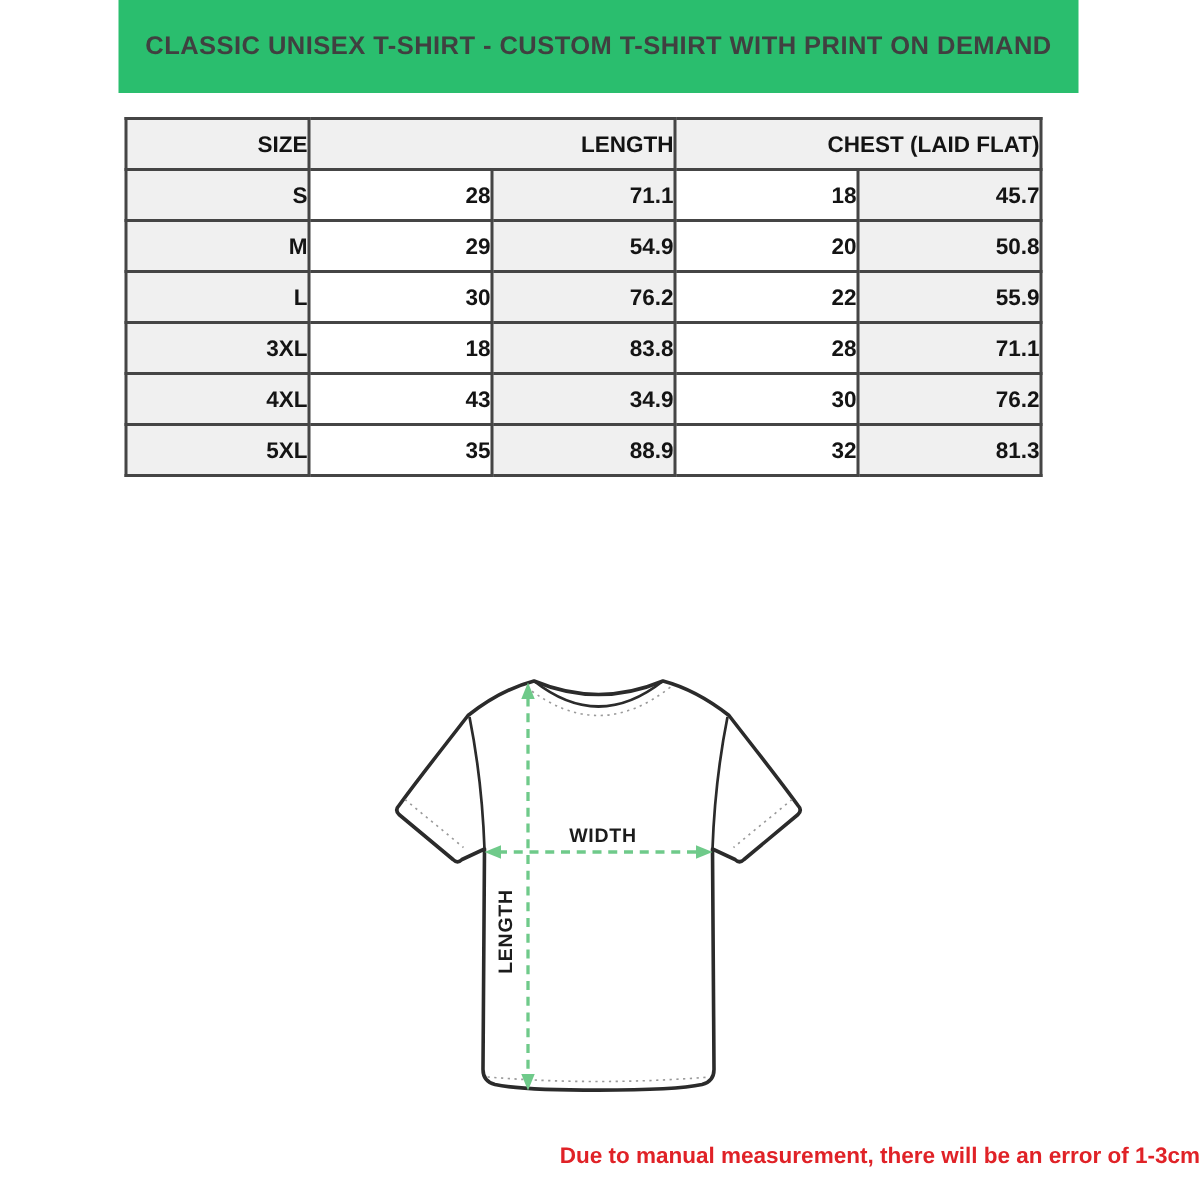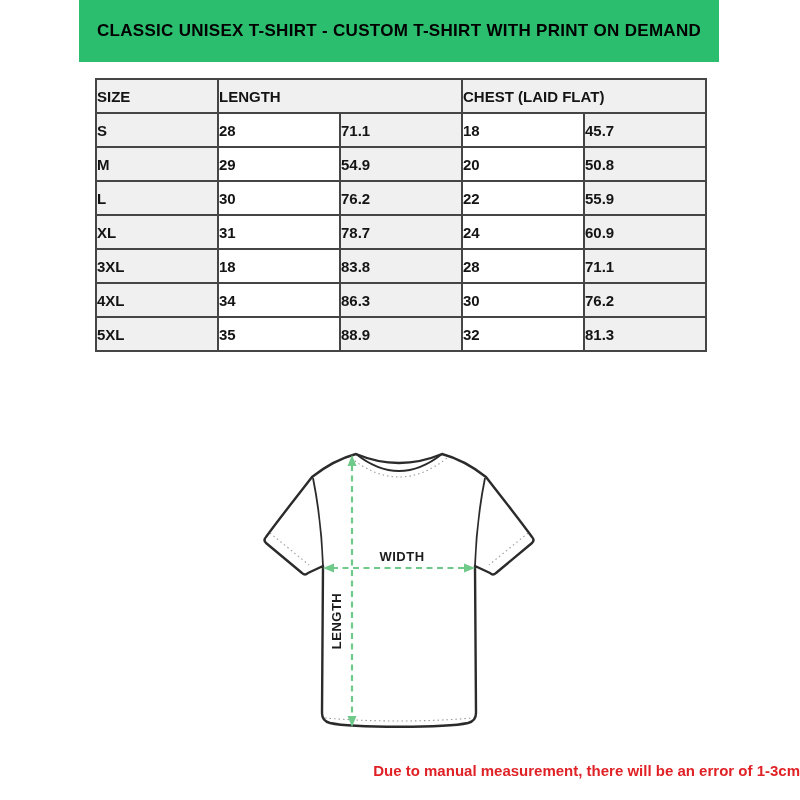--- a/index.html
+++ b/index.html
@@ -9,27 +9,27 @@
     font-family: "Liberation Sans", sans-serif;
     position: relative;
     color: #111;
   }
   .banner {
     position: absolute; left: 79px; top: 0; width: 640px; height: 62px;
     background: var(--banner-green, #2abe6e);
     display: flex; align-items: center; justify-content: center;
   }
   .banner h1 {
-    margin: 0; font-size: 17px; font-weight: bold; color: #000000;
+    margin: 0; font-size: 17px; font-weight: bold; color: #404040;
     letter-spacing: 0.3px; text-align: center; white-space: nowrap;
   }
   table.size-table {
-    position: absolute; left: 95px; top: 78px; width: 610px;
+    position: absolute; left: 83px; top: 78px; width: 610px;
     border-collapse: collapse; table-layout: fixed;
-    font-size: 15px; font-weight: bold; text-align: left;
+    font-size: 15px; font-weight: bold; text-align: right;
   }
   .size-table th, .size-table td {
     border: 2px solid #454545; padding: 0; height: 32px;
     color: #141414;
   }
   .size-table thead th { background: #f0f0f0; }
   .size-table tbody td:nth-child(1),
   .size-table tbody td:nth-child(3),
   .size-table tbody td:nth-child(5) { background: #f0f0f0; }
   .size-table tbody td:nth-child(2),
@@ -93,37 +93,30 @@
         <td>50.8</td>
       </tr>
       <tr>
         <td>L</td>
         <td>30</td>
         <td>76.2</td>
         <td>22</td>
         <td>55.9</td>
       </tr>
       <tr>
-        <td>XL</td>
-        <td>31</td>
-        <td>78.7</td>
-        <td>24</td>
-        <td>60.9</td>
-      </tr>
-      <tr>
         <td>3XL</td>
         <td>18</td>
         <td>83.8</td>
         <td>28</td>
         <td>71.1</td>
       </tr>
       <tr>
         <td>4XL</td>
-        <td>34</td>
-        <td>86.3</td>
+        <td>43</td>
+        <td>34.9</td>
         <td>30</td>
         <td>76.2</td>
       </tr>
       <tr>
         <td>5XL</td>
         <td>35</td>
         <td>88.9</td>
         <td>32</td>
         <td>81.3</td>
       </tr>

